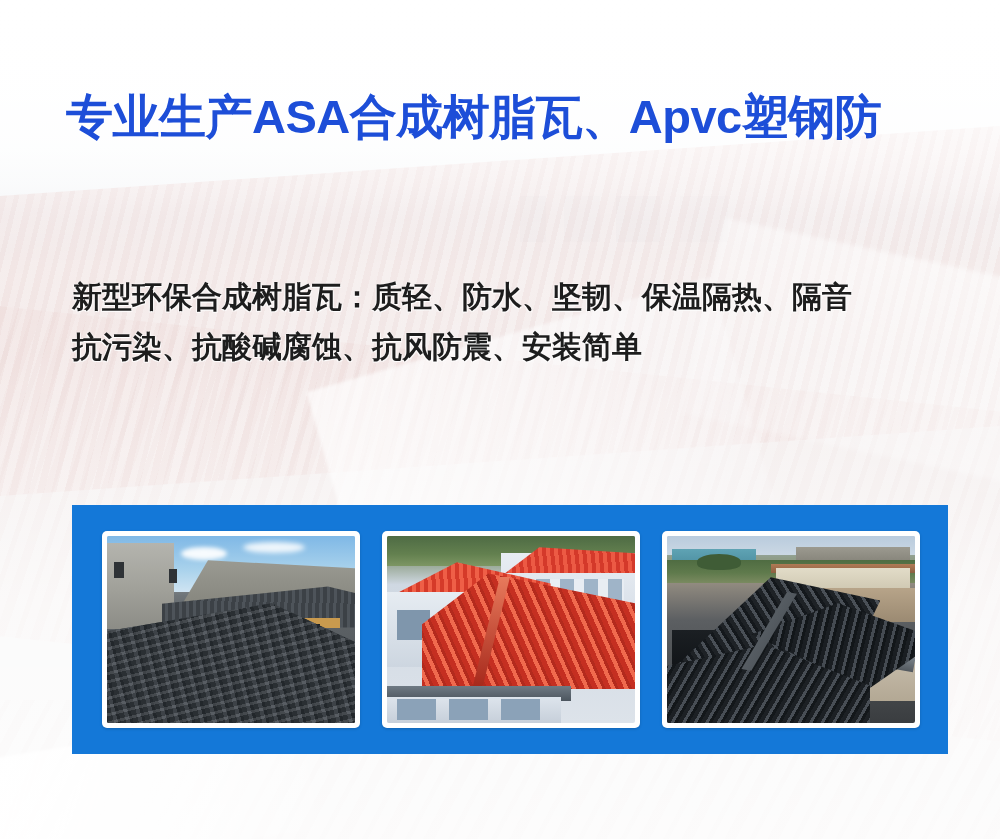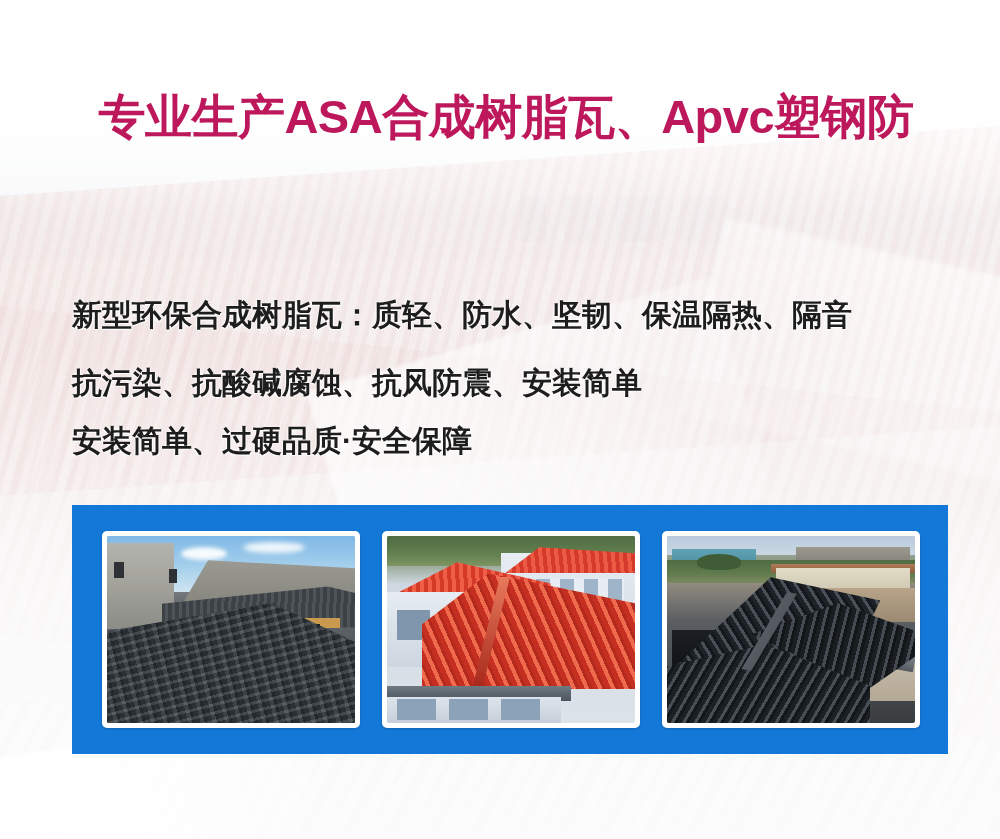--- a/index.html
+++ b/index.html
@@ -125,43 +125,42 @@
   
   .content { position:relative; z-index:5; }
 
   .headline {
     position:absolute;
     left:66px; top:88px; width:880px;
     font-size:47px;
     font-weight:bold;
     line-height:57px;
     letter-spacing:-0.5px;
-    color:#be185d;
+    color:#1d4ed8;
     text-shadow:
        0 0 1px rgba(255,255,255,.85),
        1px 1px 0 rgba(255,255,255,.55);
     white-space:nowrap;
-    text-align:center;
   }
   .headline .hl-line { display:block; }
 
   .subtitle {
     position:absolute;
     left:72px; top:272px; width:890px;
     font-size:30px;
     font-weight:bold;
     line-height:50px;
     color:#1d1d1d;
     text-shadow:
        0 0 2px rgba(255,255,255,.95),
        1px 1px 0 rgba(255,255,255,.70),
       -1px 1px 0 rgba(255,255,255,.70);
     white-space:nowrap;
   }
-  .subtitle .sub-line { display:block;margin-top:18px; }
+  .subtitle .sub-line { display:block; }
   .subtitle .sub-line-3 { margin-top:8px; }
 
   
   .gallery-panel {
     position:absolute;
     left:72px; top:505px;
     width:876px; height:249px;
     background:#1478D8;
     display:flex;
     align-items:center;
@@ -324,21 +323,20 @@
 
   <div class="content">
 
     <h1 class="headline">
       <span class="hl-line">专业生产ASA合成树脂瓦、Apvc塑钢防</span>
     </h1>
 
     <div class="subtitle">
       <span class="sub-line">新型环保合成树脂瓦：质轻、防水、坚韧、保温隔热、隔音</span>
       <span class="sub-line">抗污染、抗酸碱腐蚀、抗风防震、安装简单</span>
-      <span class="sub-line sub-line-3">安装简单、过硬品质·安全保障</span>
     </div>
 
     <div class="gallery-panel">
 
       <div class="photo-frame">
         <div class="photo photo-1">
           <div class="p1-sky"></div>
           <div class="p1-cloud1"></div>
           <div class="p1-cloud2"></div>
           <div class="p1-wall-l"></div>

